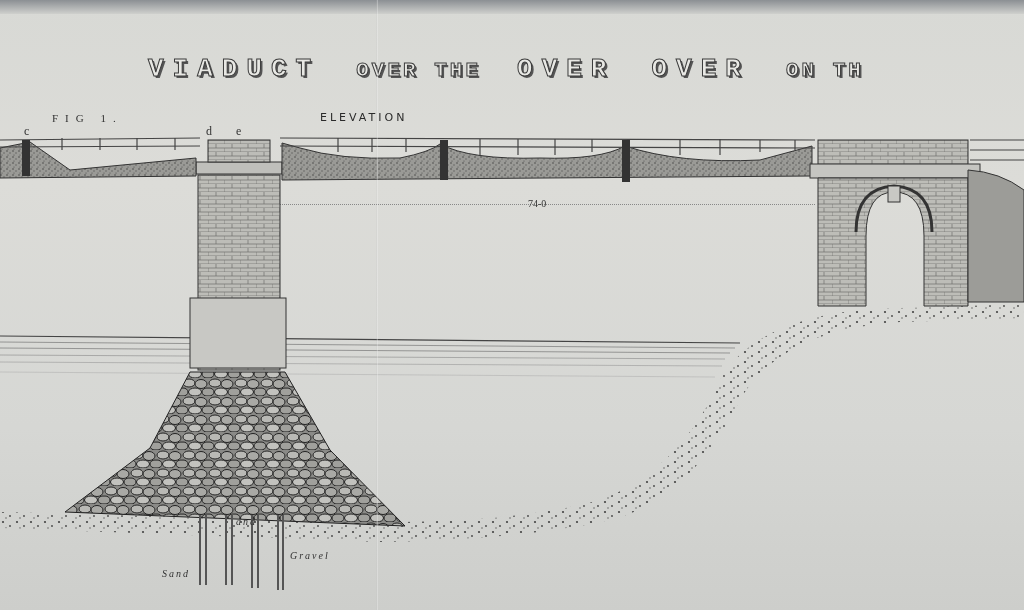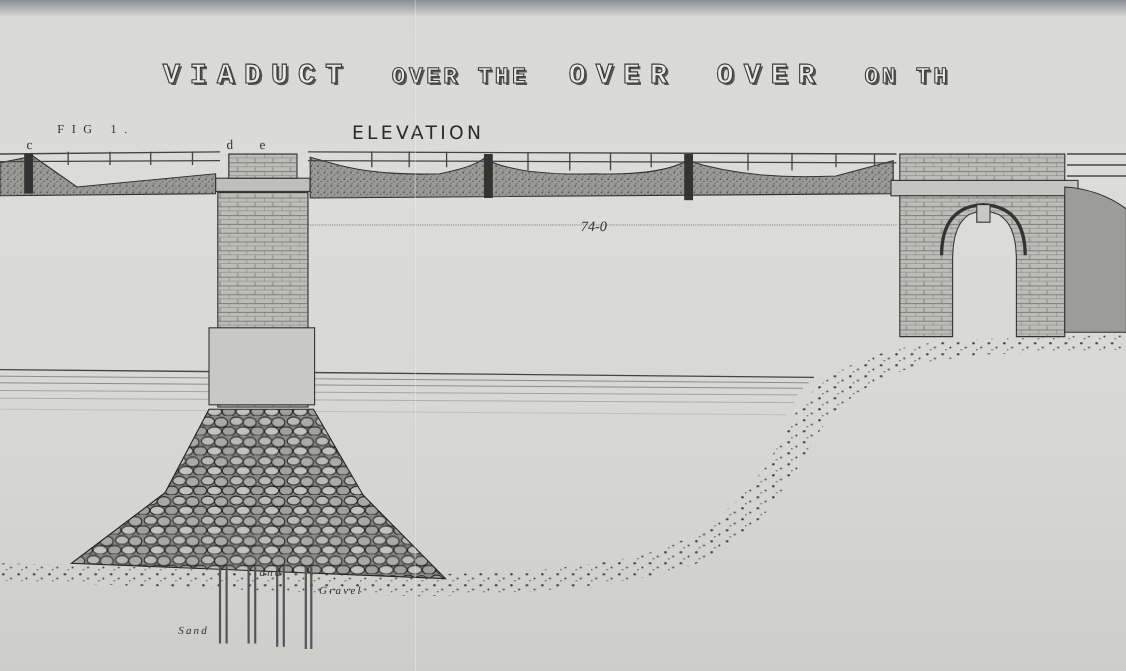--- a/index.html
+++ b/index.html
@@ -5,23 +5,23 @@
   html,body{margin:0;padding:0;}
   body{width:1024px;height:610px;overflow:hidden;background:#cfd0cc;font-family:"Liberation Serif",serif;}
   .sheet{position:relative;width:1024px;height:610px;background:linear-gradient(180deg,#d8d9d5 0%,#dcdcd8 30%,#d6d7d4 70%,#cdcecb 100%);overflow:hidden;}
   .fold{position:absolute;top:0;left:376px;width:2px;height:610px;background:linear-gradient(90deg,rgba(0,0,0,0.05),rgba(255,255,255,0.4));}
   .topedge{position:absolute;top:0;left:0;width:1024px;height:14px;background:linear-gradient(180deg,#8b8f93,#cfd0cd);}
   .title{position:absolute;top:52px;left:148px;font-family:"DejaVu Serif",serif;font-weight:bold;color:#e8e8e4;font-size:26px;letter-spacing:9px;
     -webkit-text-stroke:1px #3b3b3b;text-shadow:2px 2px 0 #555;white-space:nowrap;}
   .title span{margin-right:36px;font-family:Liberation Mono, monospace;}
   .title .sm{font-size:21px;letter-spacing:3px;}
   .fig{position:absolute;top:112px;left:52px;font-family:Liberation Serif, serif;font-size:11px;letter-spacing:7px;color:#333;}
-  .elev{position:absolute;top:111px;left:320px;font-family:"DejaVu Sans",sans-serif;font-size:17px;letter-spacing:3px;color:#2a2a2a;}
+  .elev{position:absolute;top:111px;left:320px;font-family:"DejaVu Sans",sans-serif;font-size:11px;letter-spacing:3px;color:#2a2a2a;}
   .lbl{position:absolute;font-size:12px;color:#333;}
-  .dim{position:absolute;top:198px;left:528px;font-size:13px;color:#333;font-style:italic;}
+  .dim{position:absolute;top:198px;left:528px;font-size:10px;color:#333;}
   .dimline{position:absolute;top:204px;left:275px;width:540px;border-top:1px dotted #888;}
   .soil-label{position:absolute;font-style:italic;font-size:10px;color:#333;letter-spacing:2px;}
   svg{position:absolute;left:0;top:0;}
 </style>
 </head>
 <body>
 
 <div class="sheet">
   <div class="topedge"></div>
 
@@ -130,16 +130,16 @@
     <rect x="818" y="140" width="150" height="26" fill="url(#brick)" stroke="#333"></rect>
     <rect x="810" y="164" width="170" height="14" fill="#c5c5c1" stroke="#333"></rect>
     <path d="M818 178 L968 178 L968 306 L924 306 L924 236 Q924 192 894 192 Q866 192 866 236 L866 306 L818 306 Z" fill="url(#brick)" stroke="#333"></path>
     <path d="M856 232 Q856 188 894 186 Q932 188 932 232" fill="none" stroke="#333" stroke-width="3"></path>
     <rect x="888" y="186" width="12" height="16" fill="#c8c8c4" stroke="#333"></rect>
     <path d="M968 170 Q1000 172 1024 190 L1024 302 L968 302 Z" fill="#9c9c98" stroke="#333"></path>
   </svg>
 
   <div class="soil-label" style="top:542px;left:162px;margin-top:26px;">Sand</div>
   <div class="soil-label" style="top:516px;left:236px;">and</div>
-  <div class="soil-label" style="top:532px;left:290px;">Gravel</div>
+  <div class="soil-label" style="top:550px;left:290px;">Gravel</div>
 
   <div class="fold"></div>
 </div>
 
 </body></html>

